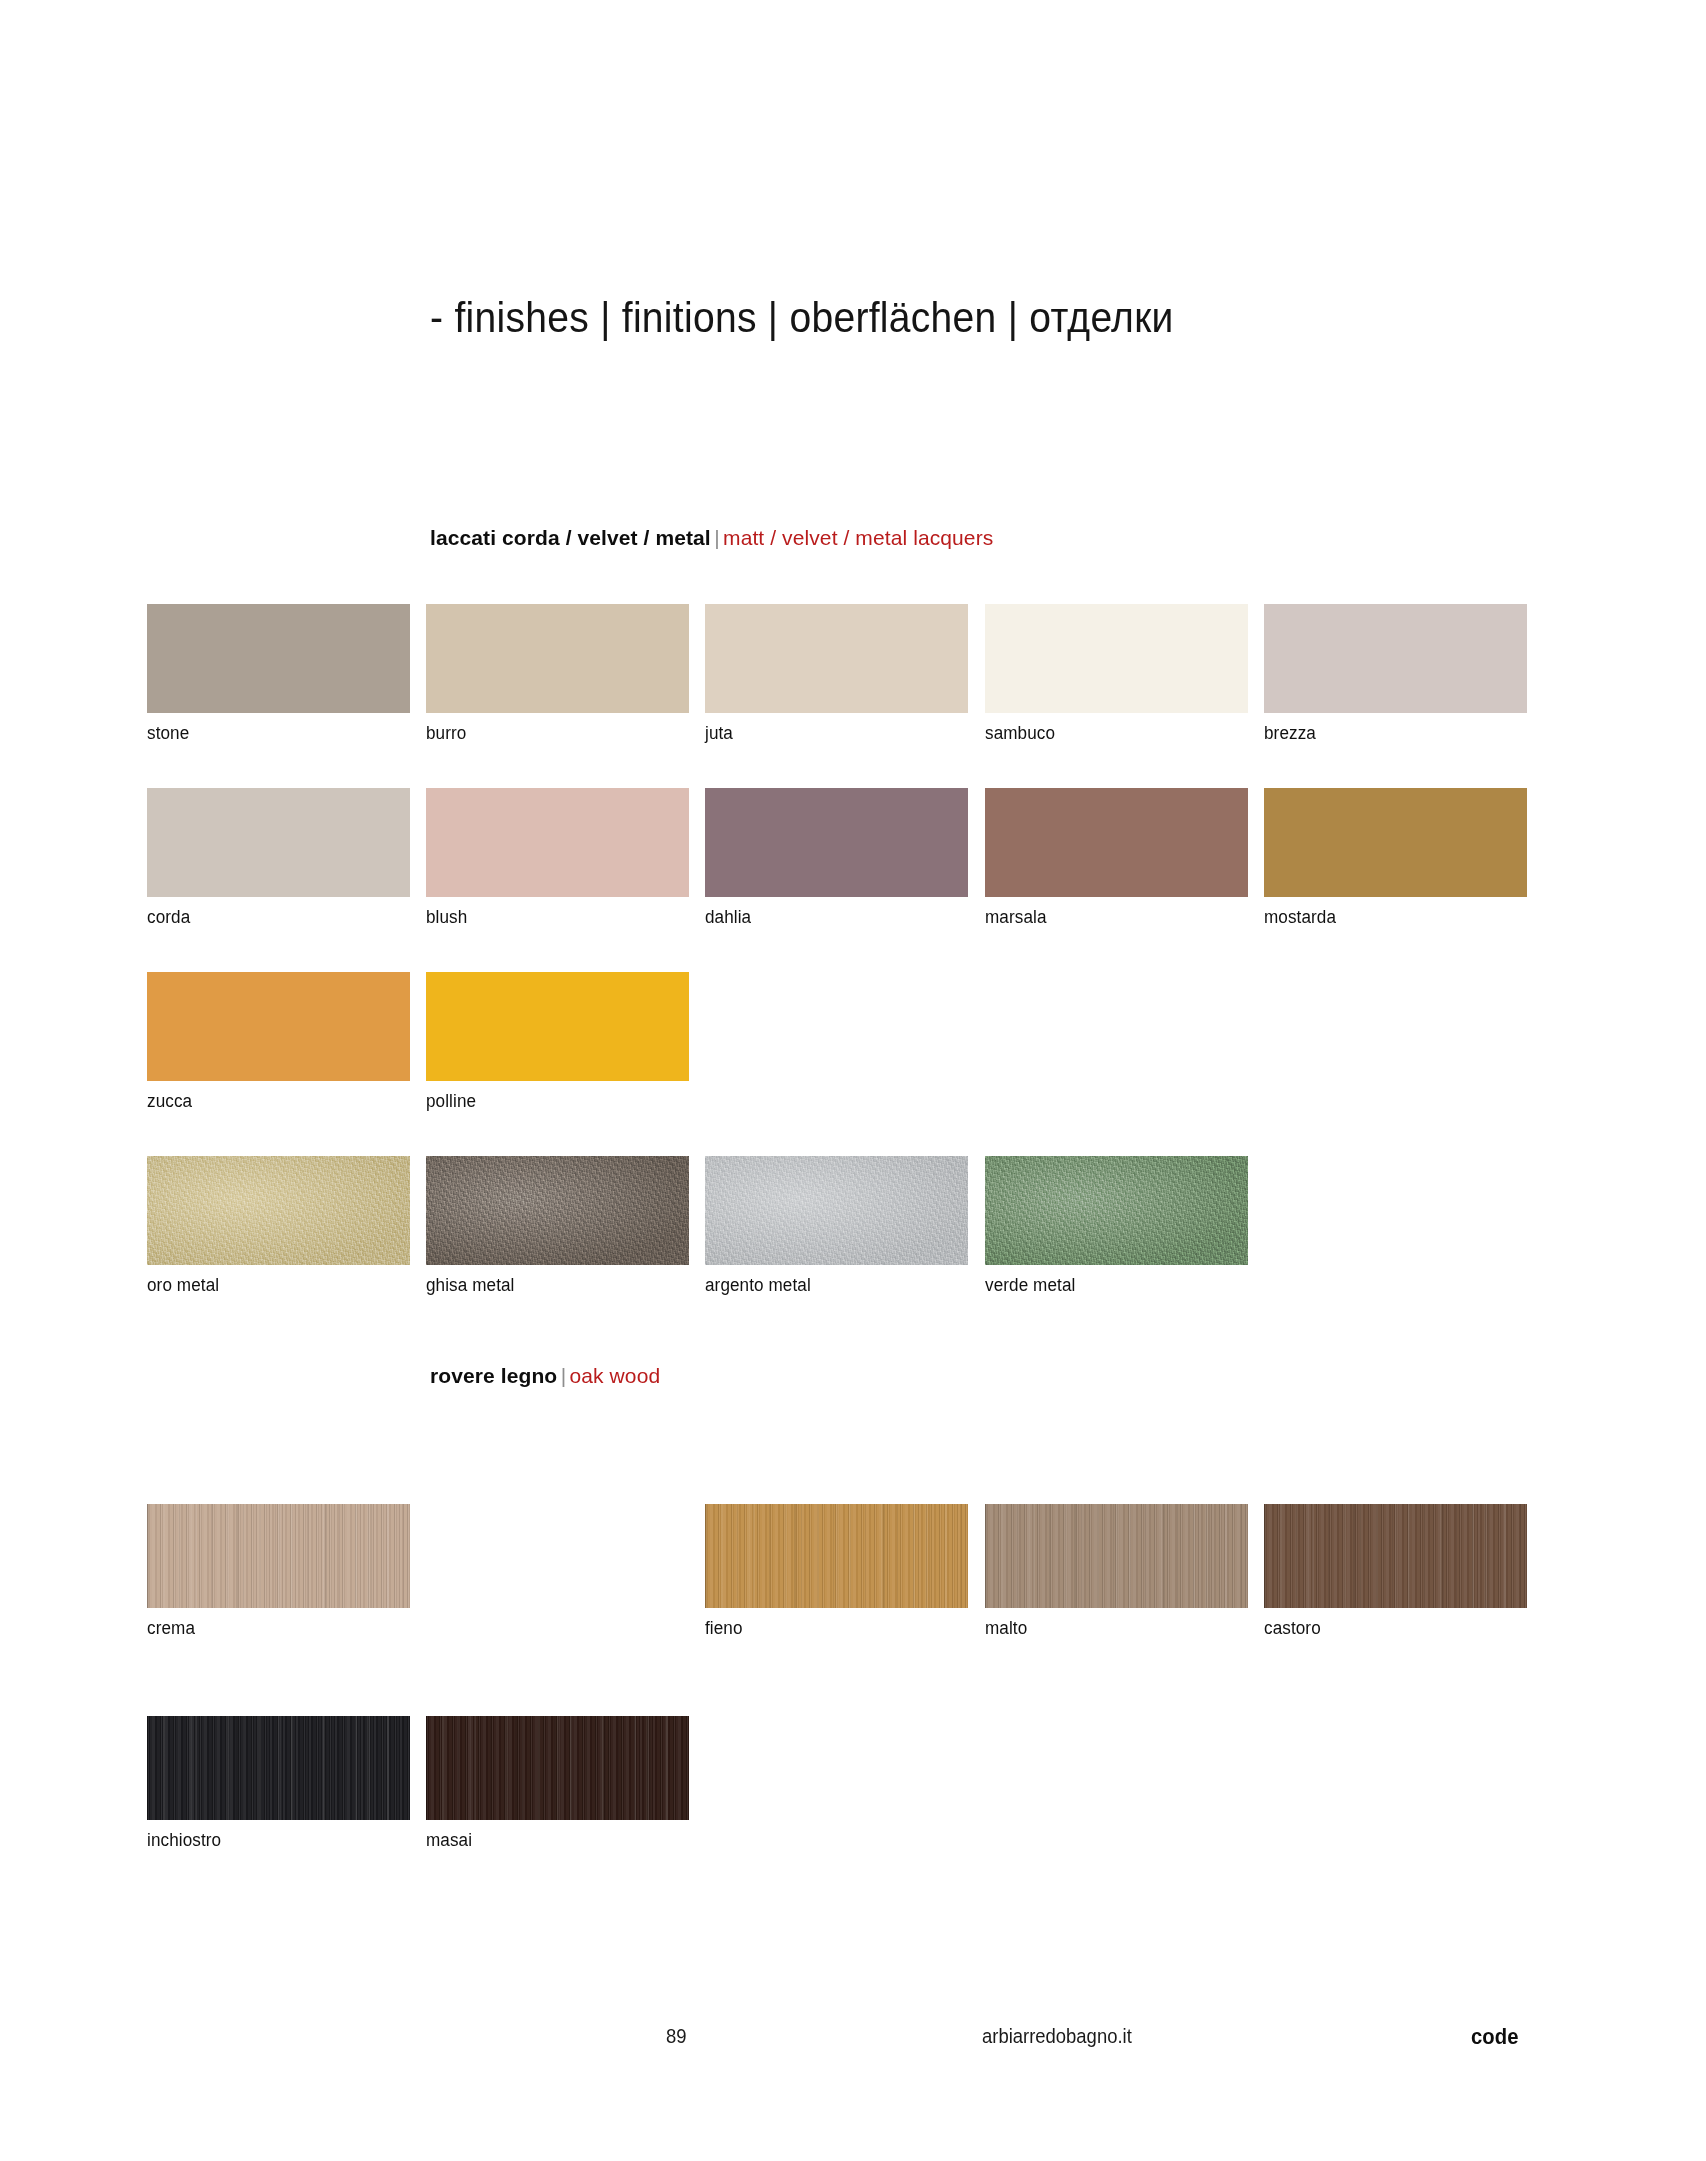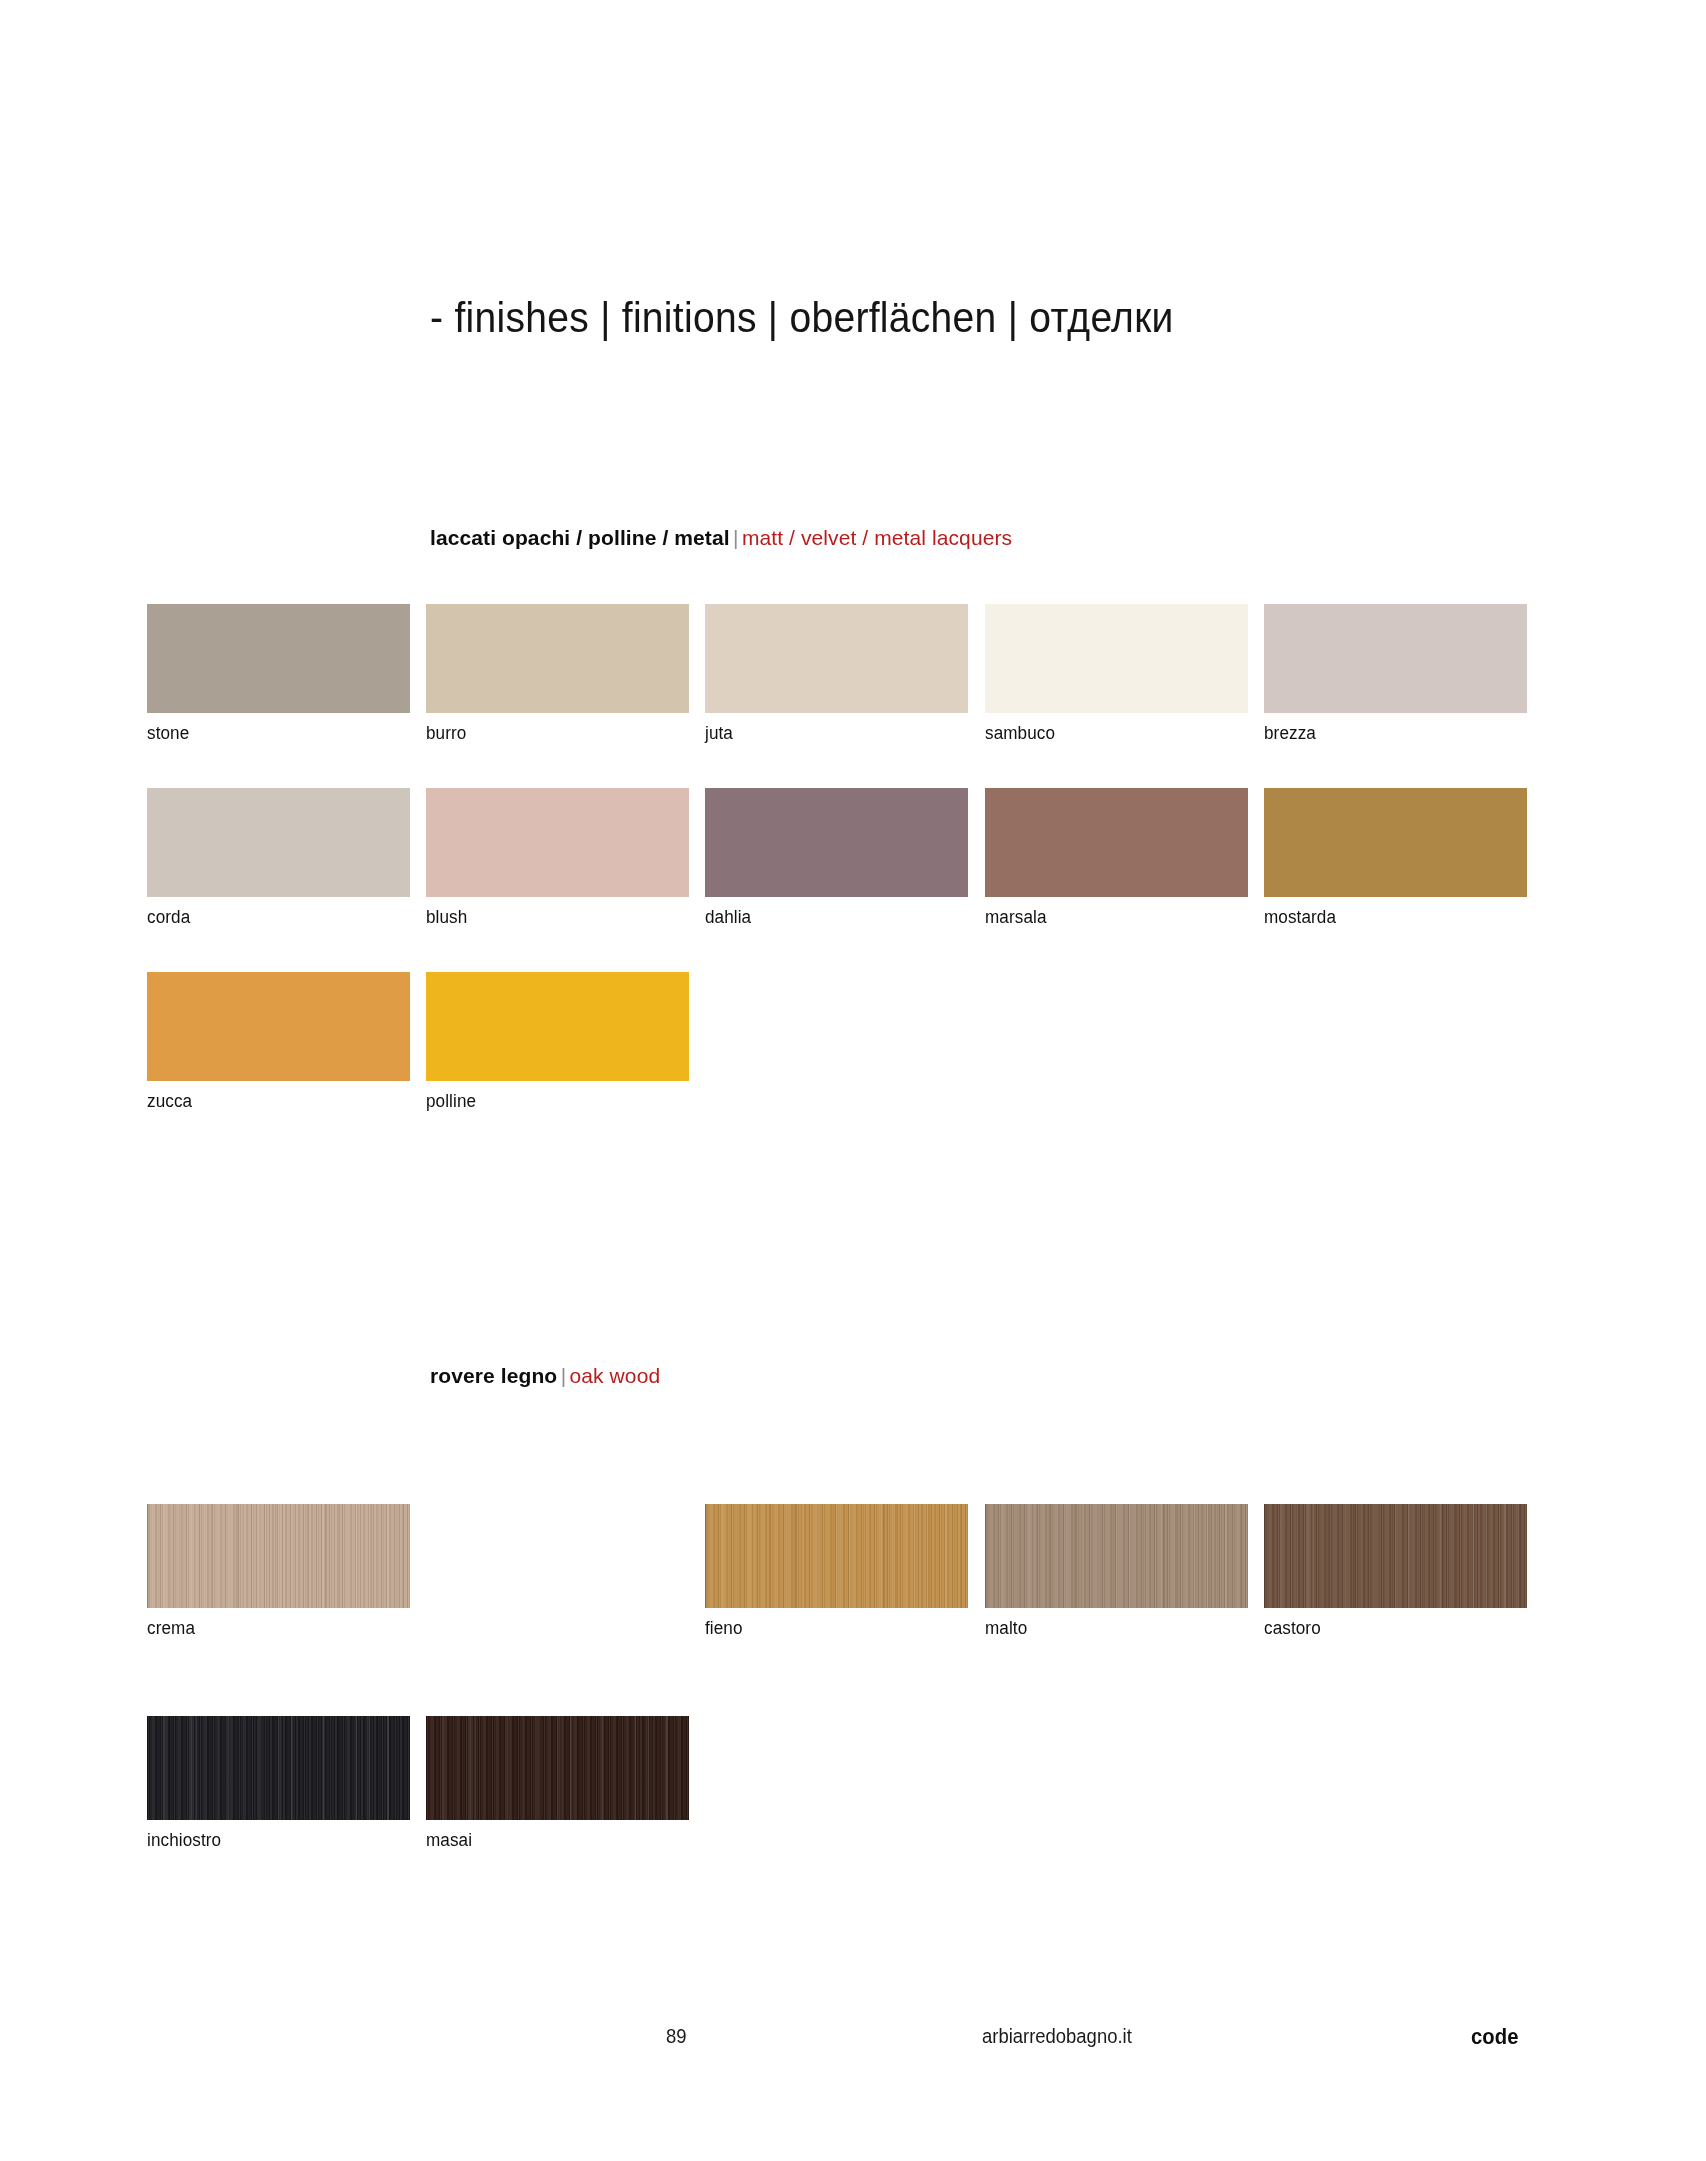--- a/index.html
+++ b/index.html
@@ -103,21 +103,21 @@
   }
 </style>
 </head>
 <body>
 
 <div class="page">
 
   <h1 class="page-title">- finishes | finitions | oberflächen | отделки</h1>
 
   <div class="section-head" id="sec-lacquers">
-    <span class="it">laccati opachi / polline / metal</span><span class="sep">|</span><span class="en">matt / velvet / metal lacquers</span>
+    <span class="it">laccati corda / velvet / metal</span><span class="sep">|</span><span class="en">matt / velvet / metal lacquers</span>
   </div>
 
   <div class="grid" id="grid-lacquers" style="top:604px;">
 
     <div class="row">
       <div class="cell c0">
         <span class="swatch" style="background-color: rgb(171, 160, 148);"></span>
         <span class="label">stone</span>
       </div>
       <div class="cell c1">
@@ -165,20 +165,38 @@
       <div class="cell c0">
         <span class="swatch" style="background-color: rgb(224, 155, 69);"></span>
         <span class="label">zucca</span>
       </div>
       <div class="cell c1">
         <span class="swatch" style="background-color: rgb(239, 181, 28);"></span>
         <span class="label">polline</span>
       </div>
     </div>
 
+    <div class="row">
+      <div class="cell c0">
+        <span class="swatch metal" style="background-color: rgb(207, 192, 141);"></span>
+        <span class="label">oro metal</span>
+      </div>
+      <div class="cell c1">
+        <span class="swatch metal" style="background-color: rgb(107, 97, 88);"></span>
+        <span class="label">ghisa metal</span>
+      </div>
+      <div class="cell c2">
+        <span class="swatch metal" style="background-color: rgb(193, 196, 199);"></span>
+        <span class="label">argento metal</span>
+      </div>
+      <div class="cell c3">
+        <span class="swatch metal" style="background-color: rgb(110, 141, 105);"></span>
+        <span class="label">verde metal</span>
+      </div>
+    </div>
 
   </div>
 
   <div class="section-head" id="sec-wood">
     <span class="it">rovere legno</span><span class="sep">|</span><span class="en">oak wood</span>
   </div>
 
   <div class="grid" id="grid-wood" style="top:1461px;">
 
     <div class="row wood-row">

